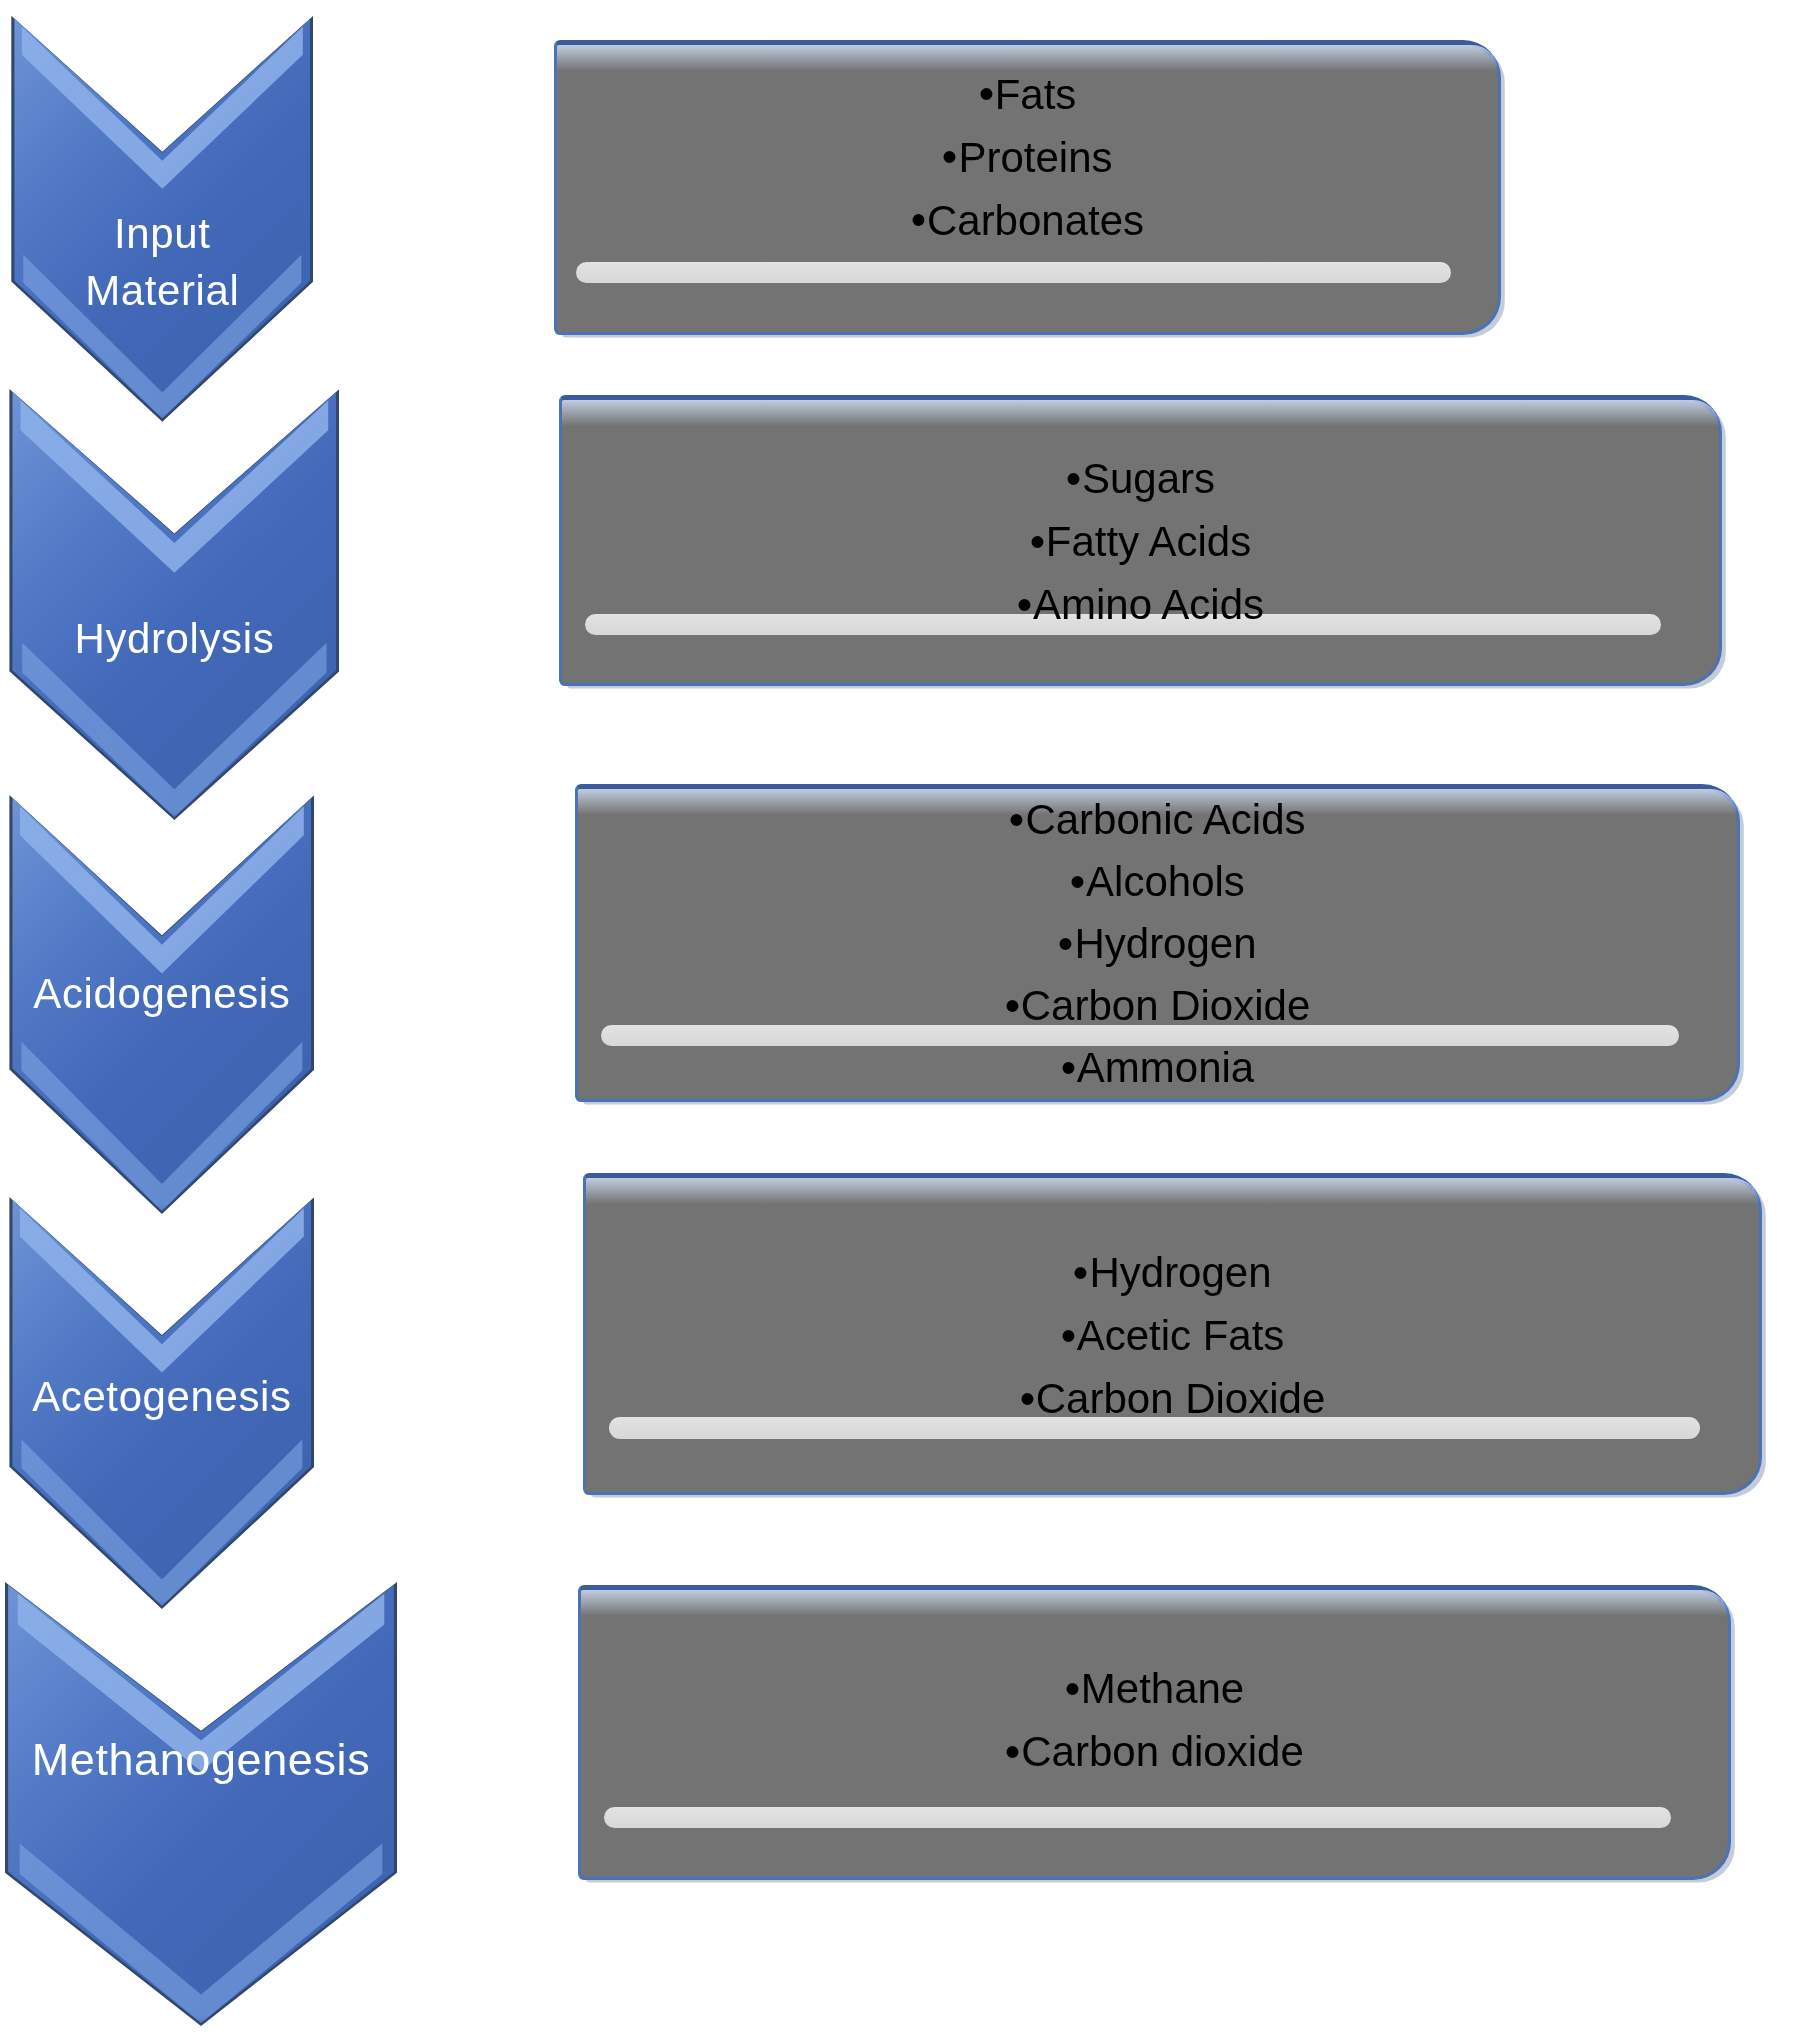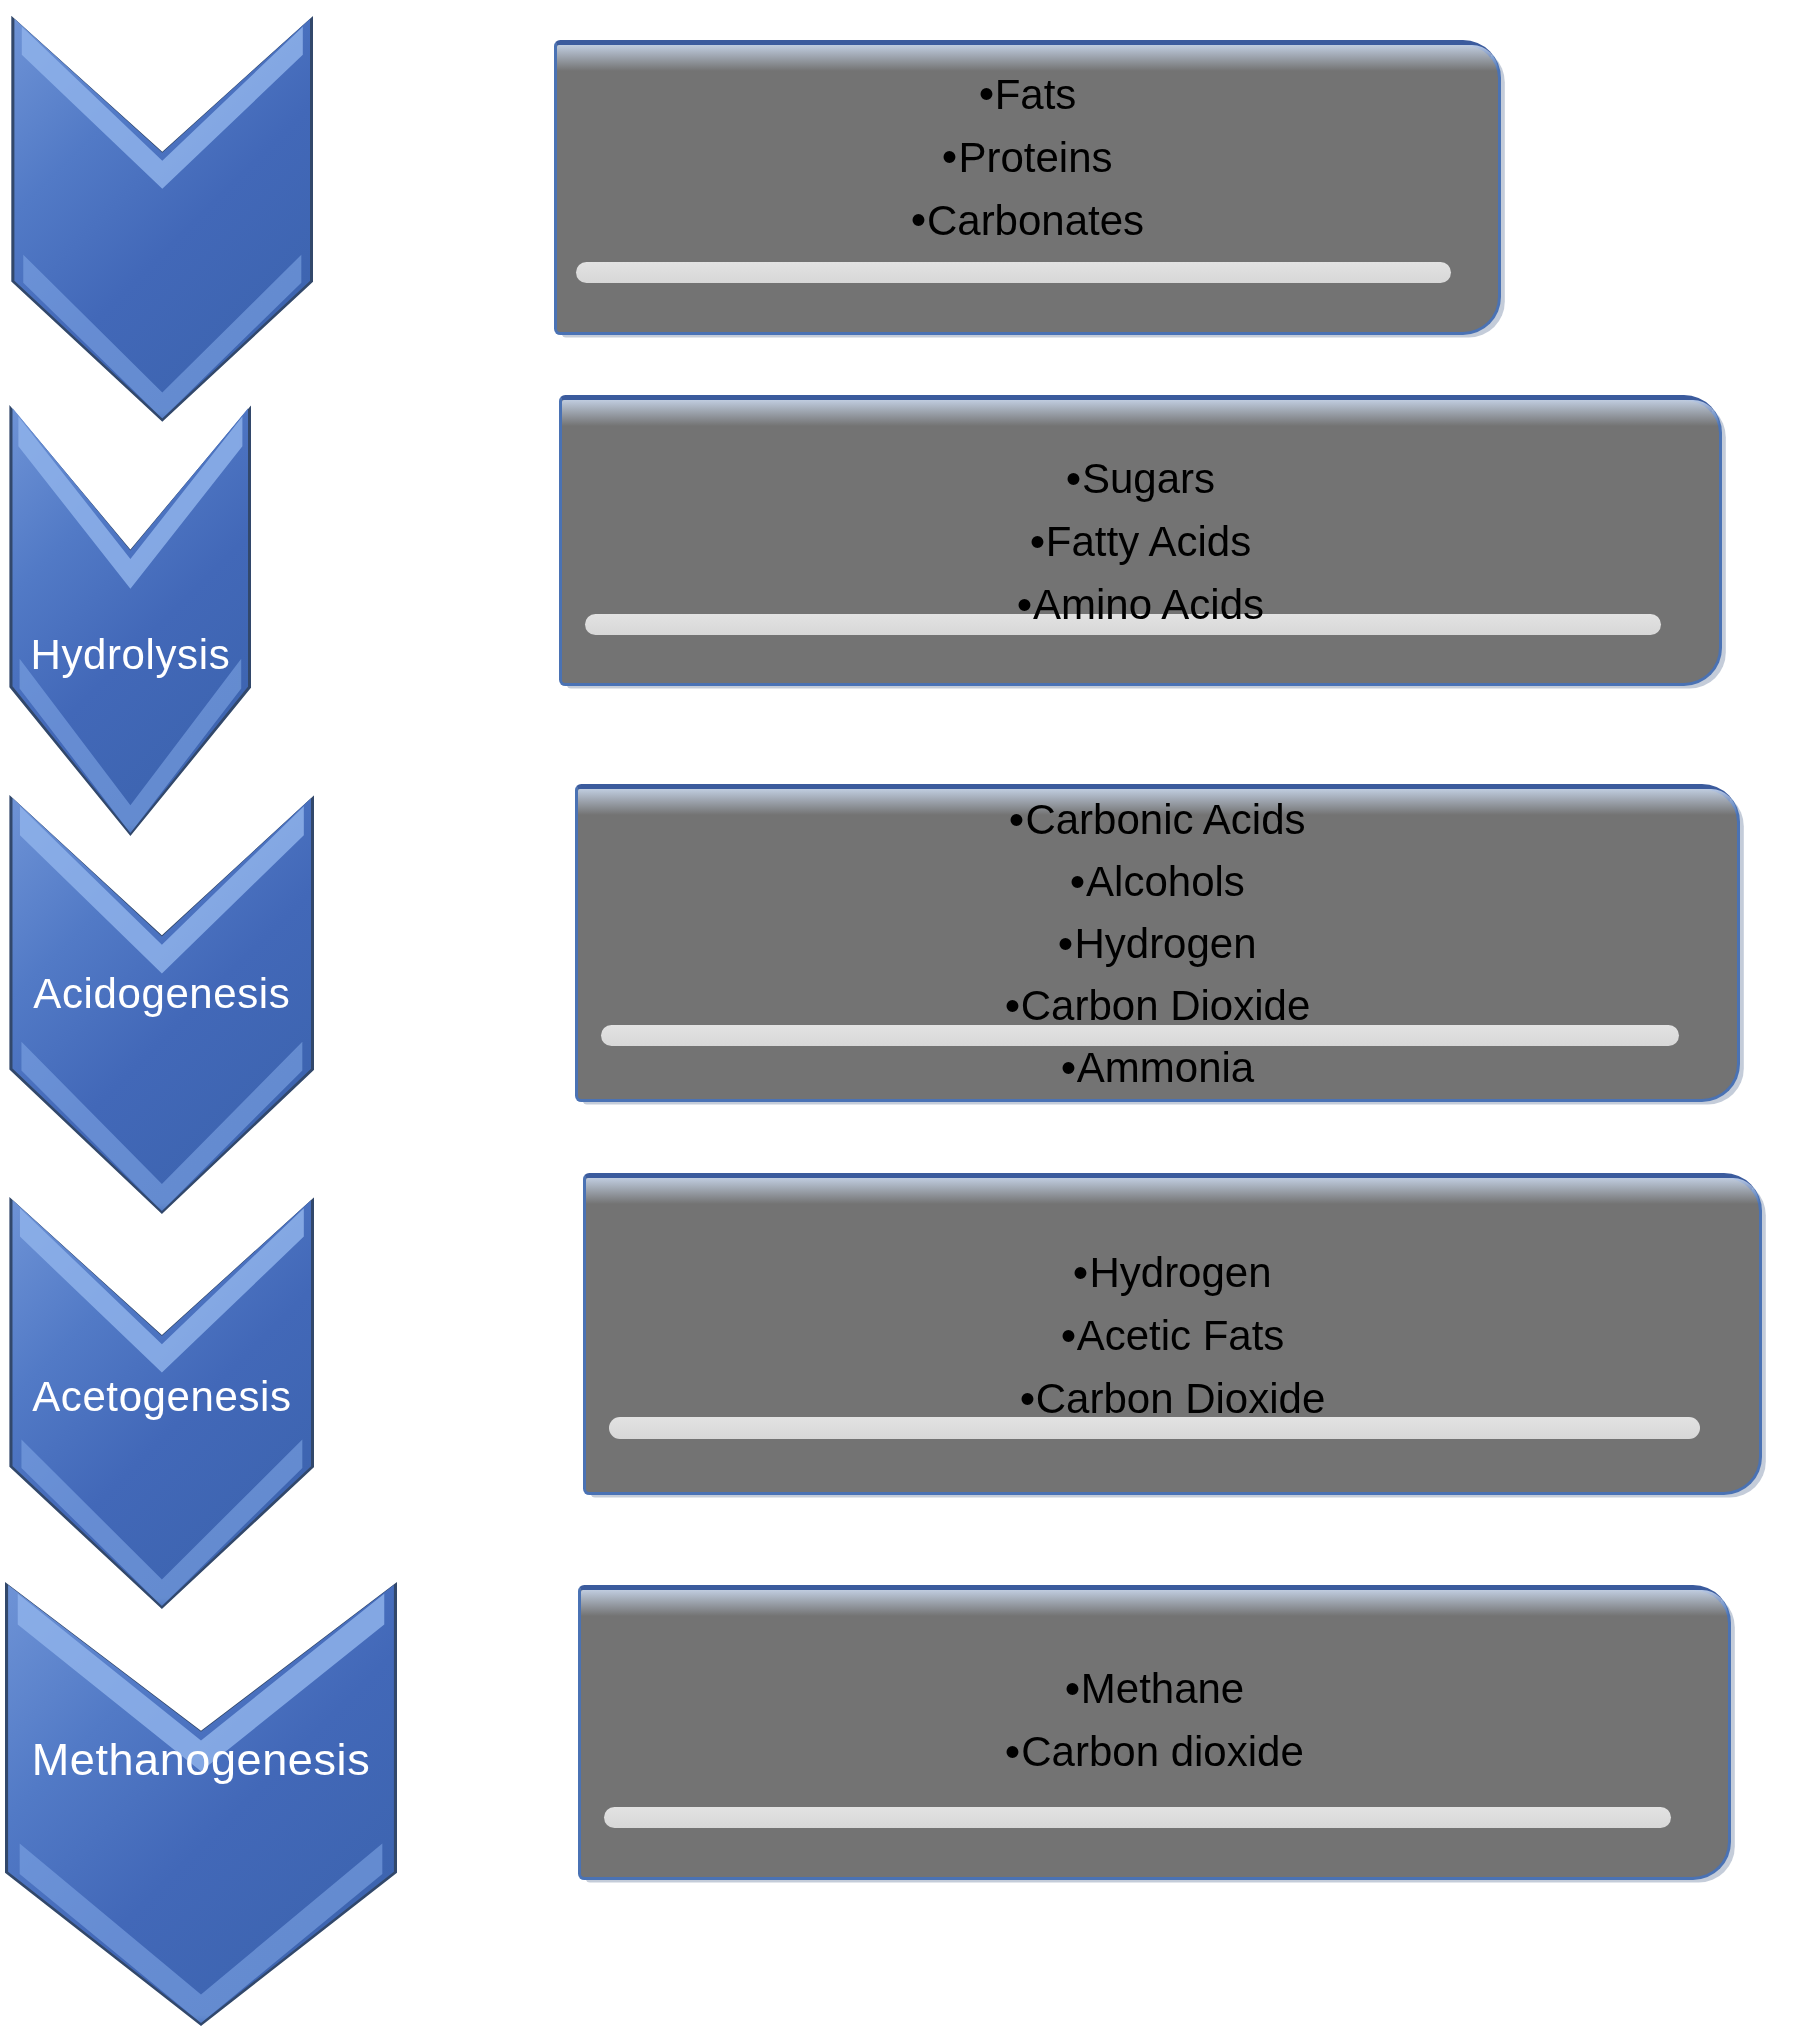--- a/index.html
+++ b/index.html
@@ -27,21 +27,21 @@
     content:"";position:absolute;inset:0;
     background:#7fa6e4;opacity:.6;filter:blur(4.4px);
     clip-path:polygon(3% 59%,50% 93.5%,97% 59%,97% 66%,50% 100%,3% 66%);
   }
   .chev-label{
     position:absolute;left:50%;transform:translate(-50%,-50%);
     width:86%;text-align:center;color:#ffffff;
     font-size:42px;line-height:1.35;letter-spacing:0.6px;
   }
   .c1{left:11.3px;top:15.7px;width:302px;height:406px;}
-  .c2{left:9.4px;top:405px;width:242px;height:431px;text-decoration:underline;}
+  .c2{left:9.4px;top:389px;width:330px;height:431px;text-decoration:underline;}
   .c3{left:9.4px;top:795px;width:305px;height:419px;}
   .c4{left:9.4px;top:1197px;width:305px;height:412px;}
   .c5{left:5px;top:1582px;width:392px;height:444px;}
   .c1 .chev-label{top:61%;width:60%;}
   .c2 .chev-label{top:58%;}
   .c3 .chev-label{top:47.5%;width:96%;}
   .c4 .chev-label{top:48.5%;width:96%;}
   .c5 .chev-label{top:40%;font-size:45px;width:98%;}
 
   
@@ -78,20 +78,21 @@
   .b5 .items{transform:translateY(-14px);}
 </style>
 </head>
 <body>
 
 <div class="canvas">
 
   <div class="chev c1">
     <div class="chev-outer"></div>
     <div class="chev-inner"></div>
+    <div class="chev-label">Input Material</div>
   </div>
   <div class="chev c2">
     <div class="chev-outer"></div>
     <div class="chev-inner"></div>
     <div class="chev-label">Hydrolysis</div>
   </div>
   <div class="chev c3">
     <div class="chev-outer"></div>
     <div class="chev-inner"></div>
     <div class="chev-label">Acidogenesis</div>

